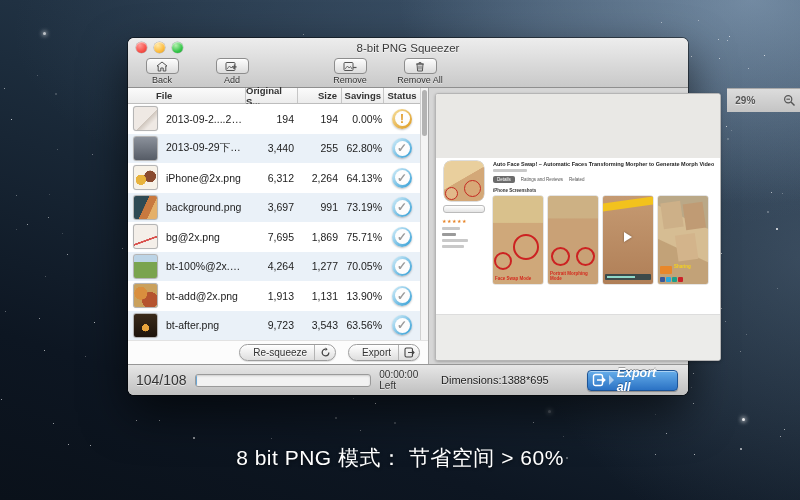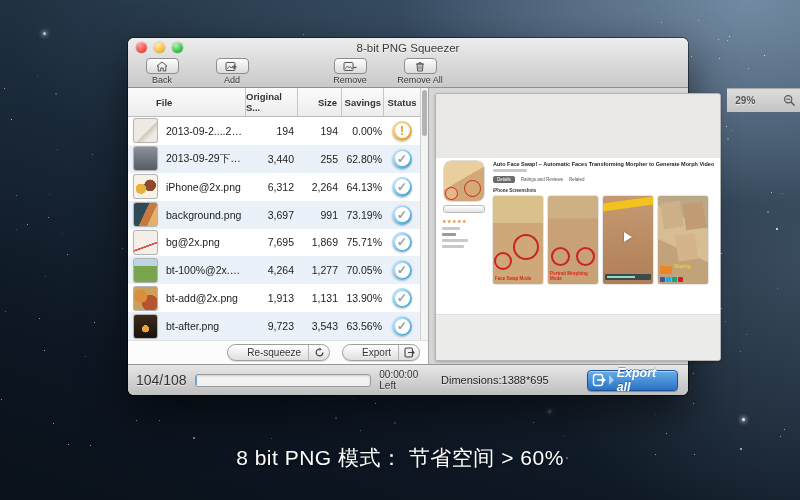--- a/index.html
+++ b/index.html
@@ -44,21 +44,21 @@
   .tbtn .blabel { font-size:9px; color:#333; margin-top:1px; text-shadow:0 1px 0 rgba(255,255,255,.6); white-space:nowrap; }
   .tbtn svg { display:block; }
   .tb-sp { width:26px; }
 
   
   .content { flex:1; display:flex; min-height:0; background:#fff; }
   .leftcol { width:301px; display:flex; flex-direction:column; border-right:1px solid #a8a8a8; }
   .tablewrap { flex:1; display:flex; min-height:0; }
   .table { flex:1; display:flex; flex-direction:column; min-width:0; }
   .thead {
-    height:29px; display:flex; align-items:center; background:linear-gradient(#fbfbfb,#ececec);
+    height:16px; display:flex; align-items:center; background:linear-gradient(#fbfbfb,#ececec);
     border-bottom:1px solid #bdbdbd; font-size:9.5px; font-weight:bold; color:#333;
   }
   .thead .hc { border-right:1px solid #c6c6c6; height:100%; display:flex; align-items:center; }
   .hc.h-file { flex:1; padding-left:28px; }
   .hc.h-orig { width:52px; justify-content:flex-end; padding-right:4px; }
   .hc.h-size { width:44px; justify-content:flex-end; padding-right:4px; }
   .hc.h-sav  { width:42px; justify-content:flex-end; padding-right:2px; }
   .hc.h-stat { width:36px; justify-content:center; border-right:none; }
 
   .rows { flex:1; display:flex; flex-direction:column; }
@@ -90,21 +90,21 @@
   .stat-warn span { color:#e09a25; }
 
   .vscroll { width:8px; background:#f4f4f4; border-left:1px solid #d0d0d0; position:relative; }
   .vthumb { position:absolute; left:1px; top:2px; width:5px; height:46px; border-radius:3px; background:#b3b3b3; }
 
   .btnstrip { height:24px; background:#fcfcfc; display:flex; align-items:center; justify-content:flex-end; gap:12px; padding-right:8px; border-top:1px solid #e2e2e2; }
   .pill {
     height:17px; border:1px solid #9d9d9d; border-radius:9px; background:linear-gradient(#fff,#dedede);
     display:flex; align-items:center; font-size:10px; color:#333; box-shadow:0 1px 1px rgba(0,0,0,.12), inset 0 1px 0 #fff;
   }
-  .pill .plabel { padding:0 7px 0 19px; text-shadow:0 1px 0 rgba(255,255,255,.7); }
+  .pill .plabel { padding:0 7px 0 13px; text-shadow:0 1px 0 rgba(255,255,255,.7); }
   .pill .pdiv { width:1px; height:100%; background:#b4b4b4; }
   .pill .picon { width:20px; display:flex; align-items:center; justify-content:center; }
 
   
   .rightcol { flex:1; display:flex; flex-direction:row; background:#d6d6d6; border-radius:0; min-width:0; }
   .previewarea { flex:1; position:relative; padding:5px 6px 3px 6px; min-height:0; }
   .pcard { position:relative; width:100%; height:100%; background:#fff; border:1px solid #b5b5b5; border-radius:3px; overflow:hidden; box-shadow:0 1px 3px rgba(0,0,0,.25); }
   .ps-hero { height:64px; background:#e9e8e5; }
   .ps-body { display:flex; gap:7px; padding:3px 6px 0 6px; }
   .ps-side { width:44px; display:flex; flex-direction:column; align-items:center; }

